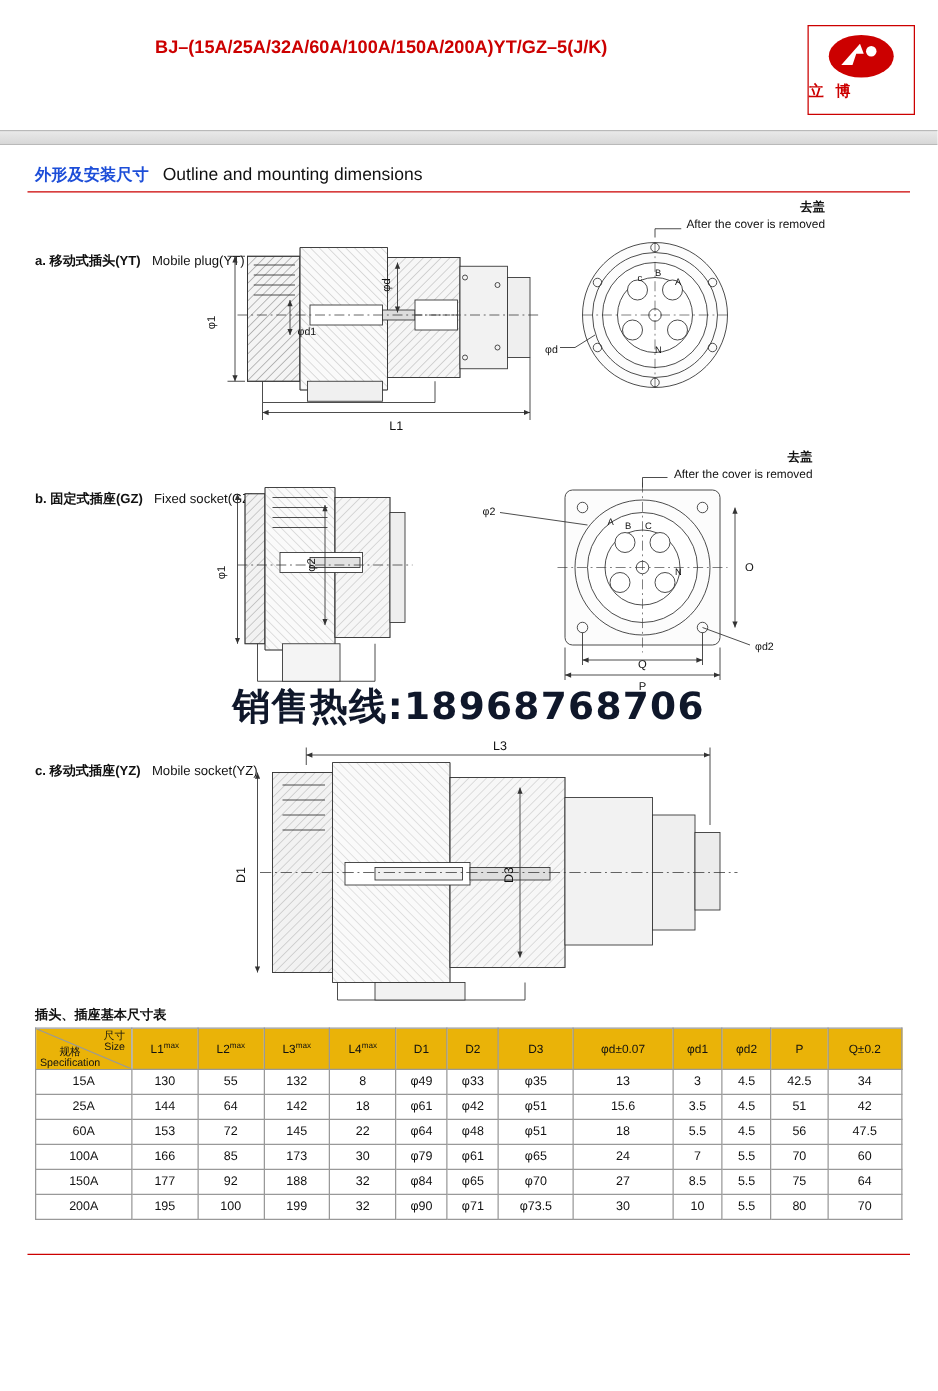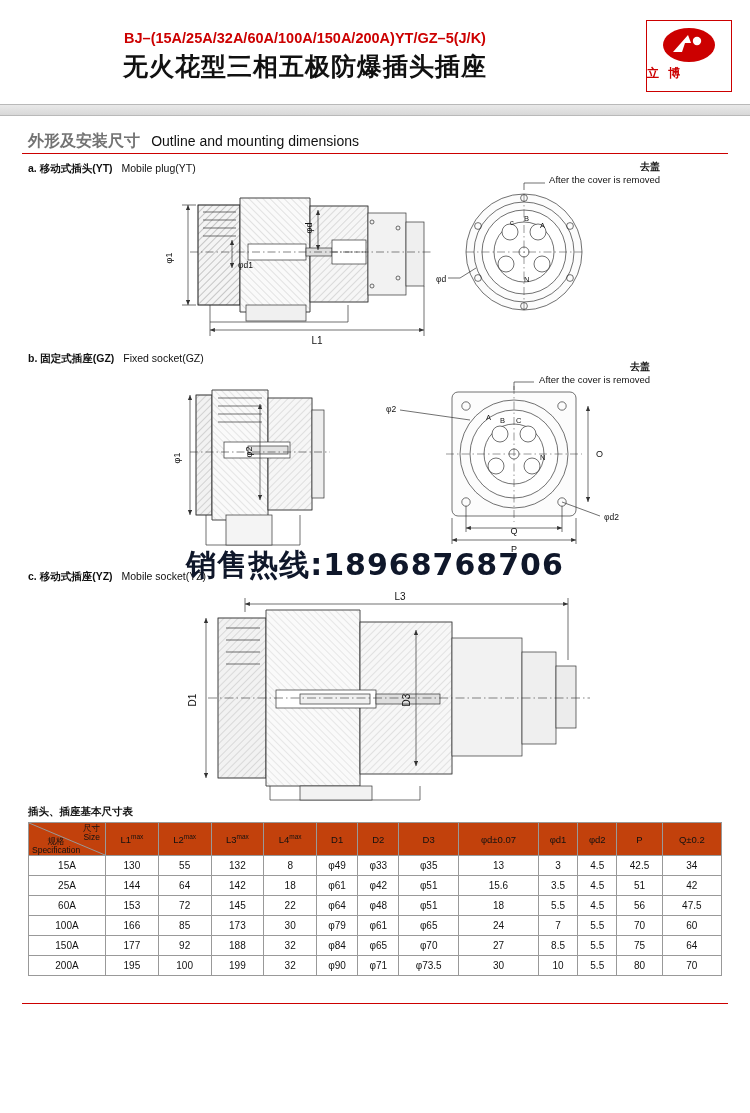--- a/index.html
+++ b/index.html
@@ -83,23 +83,23 @@
   }
 
   
   .section-head {
     position: absolute;
     top: 131px;
     left: 28px;
     font-size: 15px;
   }
   .section-head .cn {
-    color: #737373;
-    font-weight: bold;
-    font-size: 16px;
+    color: #1d4ed8;
+    font-weight: bold;
+    font-size: 13px;
   }
   .section-head .en {
     color: #111;
     font-size: 14px;
     margin-left: 7px;
   }
   .hr-red {
     position: absolute;
     left: 22px;
     right: 22px;
@@ -107,20 +107,21 @@
     height: 1px;
     background: #cc0000;
   }
 
   
   .fig-label {
     position: absolute;
     font-size: 10.5px;
     color: #111;
     font-weight: bold;
+    margin-top: 40px;
   }
   .fig-label .en { font-weight: normal; margin-left: 6px;}
 
   
   .draw {
     position: absolute;
     left: 0; top: 0;
     width: 750px; height: 1113px;
     pointer-events: none;
   }
@@ -166,21 +167,21 @@
     color: #111;
   }
   table.spec th, table.spec td {
     border: 1px solid #999;
     text-align: center;
     padding: 0;
     height: 19px;
     font-weight: normal;
   }
   table.spec thead th {
-    background: #c2410c;
+    background: #eab308;
     font-size: 9.5px;
     height: 32px;
   }
   table.spec tbody td:first-child { width: 76px; }
   .hdr-sub { font-size: 6.5px; vertical-align: super; }
   .corner-cell {
     position: relative;
     width: 76px;
     height: 32px;
     padding: 0;
@@ -211,21 +212,20 @@
     height: 1px;
     background: #cc0000;
   }
 </style>
 </head>
 <body>
 
 <div class="header">
   <div class="header-text">
     <div class="model-code">BJ–(15A/25A/32A/60A/100A/150A/200A)YT/GZ–5(J/K)</div>
-    <div class="title-cn">无火花型三相五极防爆插头插座</div>
   </div>
 
   <div class="logo-box">
     <div class="logo-badge">
       <svg width="56" height="38" viewBox="0 0 56 38">
         <ellipse cx="28" cy="19" rx="26" ry="17" fill="#cc0000"></ellipse>
         <path d="M12 26 L27 9 L30 17 L24 17 L21 26 Z" fill="#ffffff"></path>
         <circle cx="36" cy="15" r="4.2" fill="#ffffff"></circle>
       </svg>
     </div>

